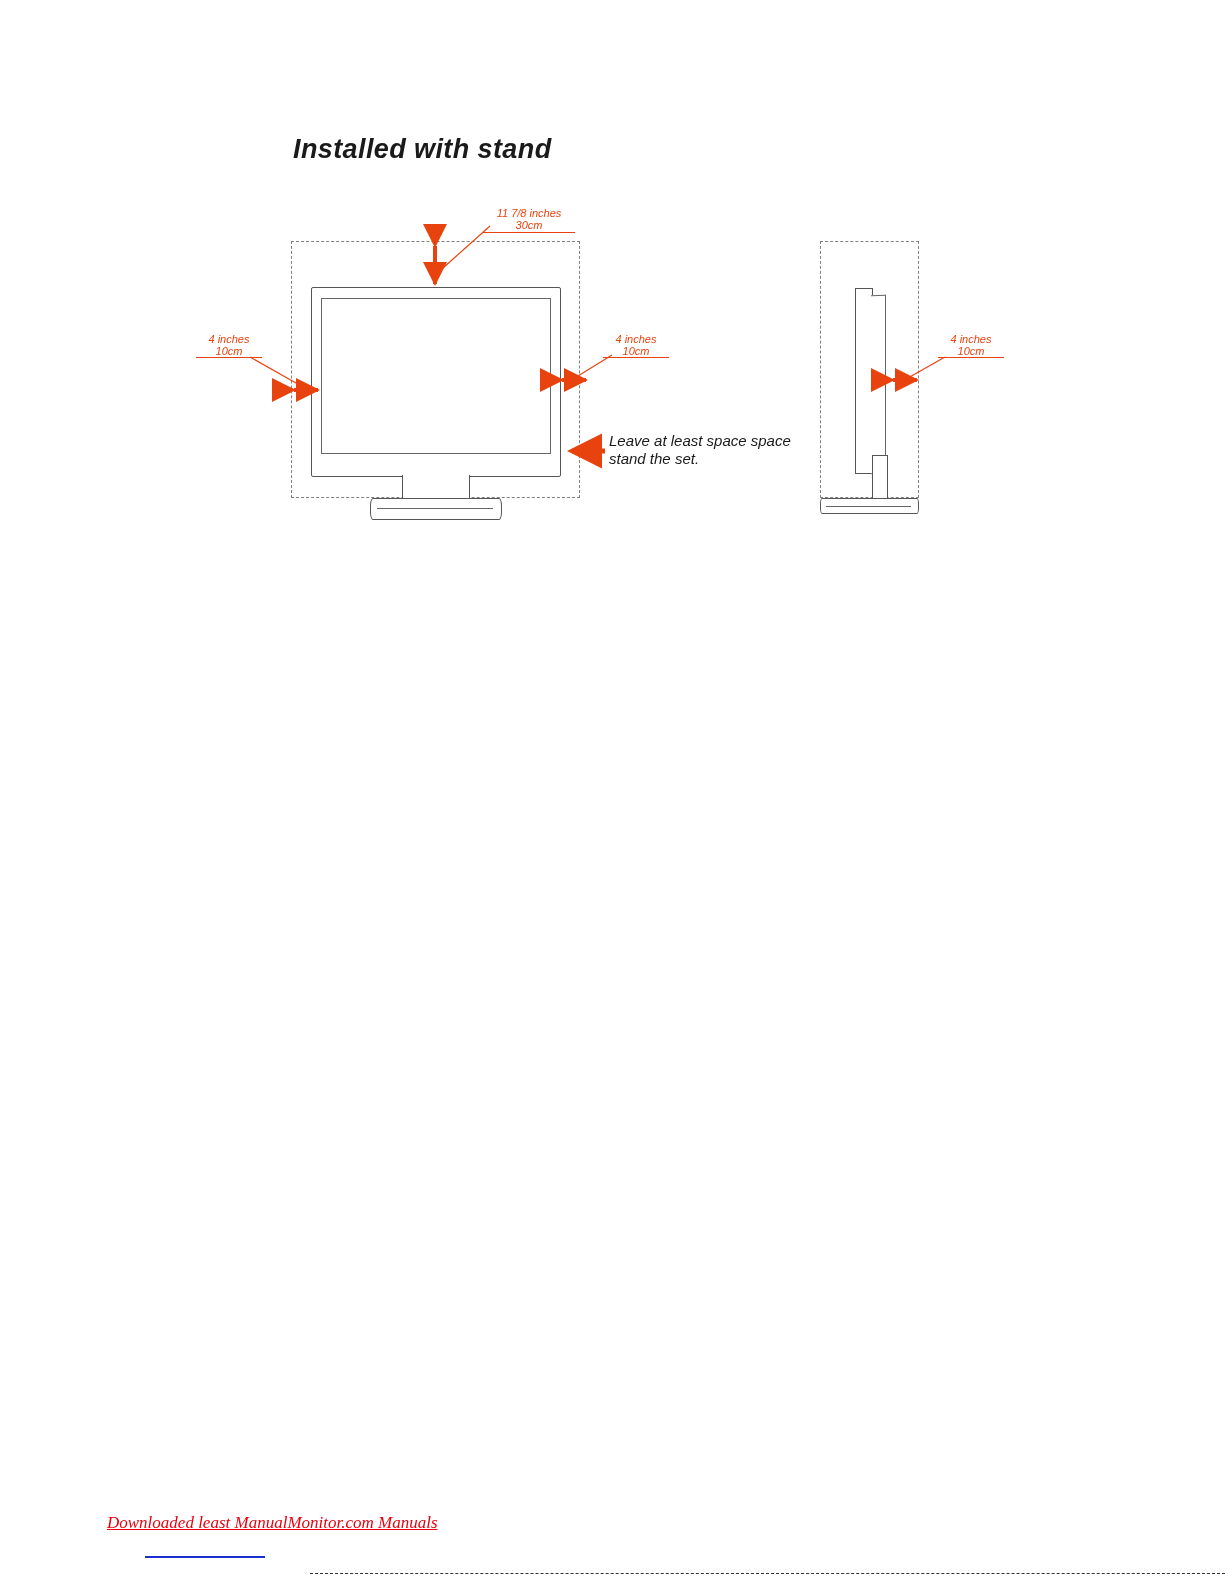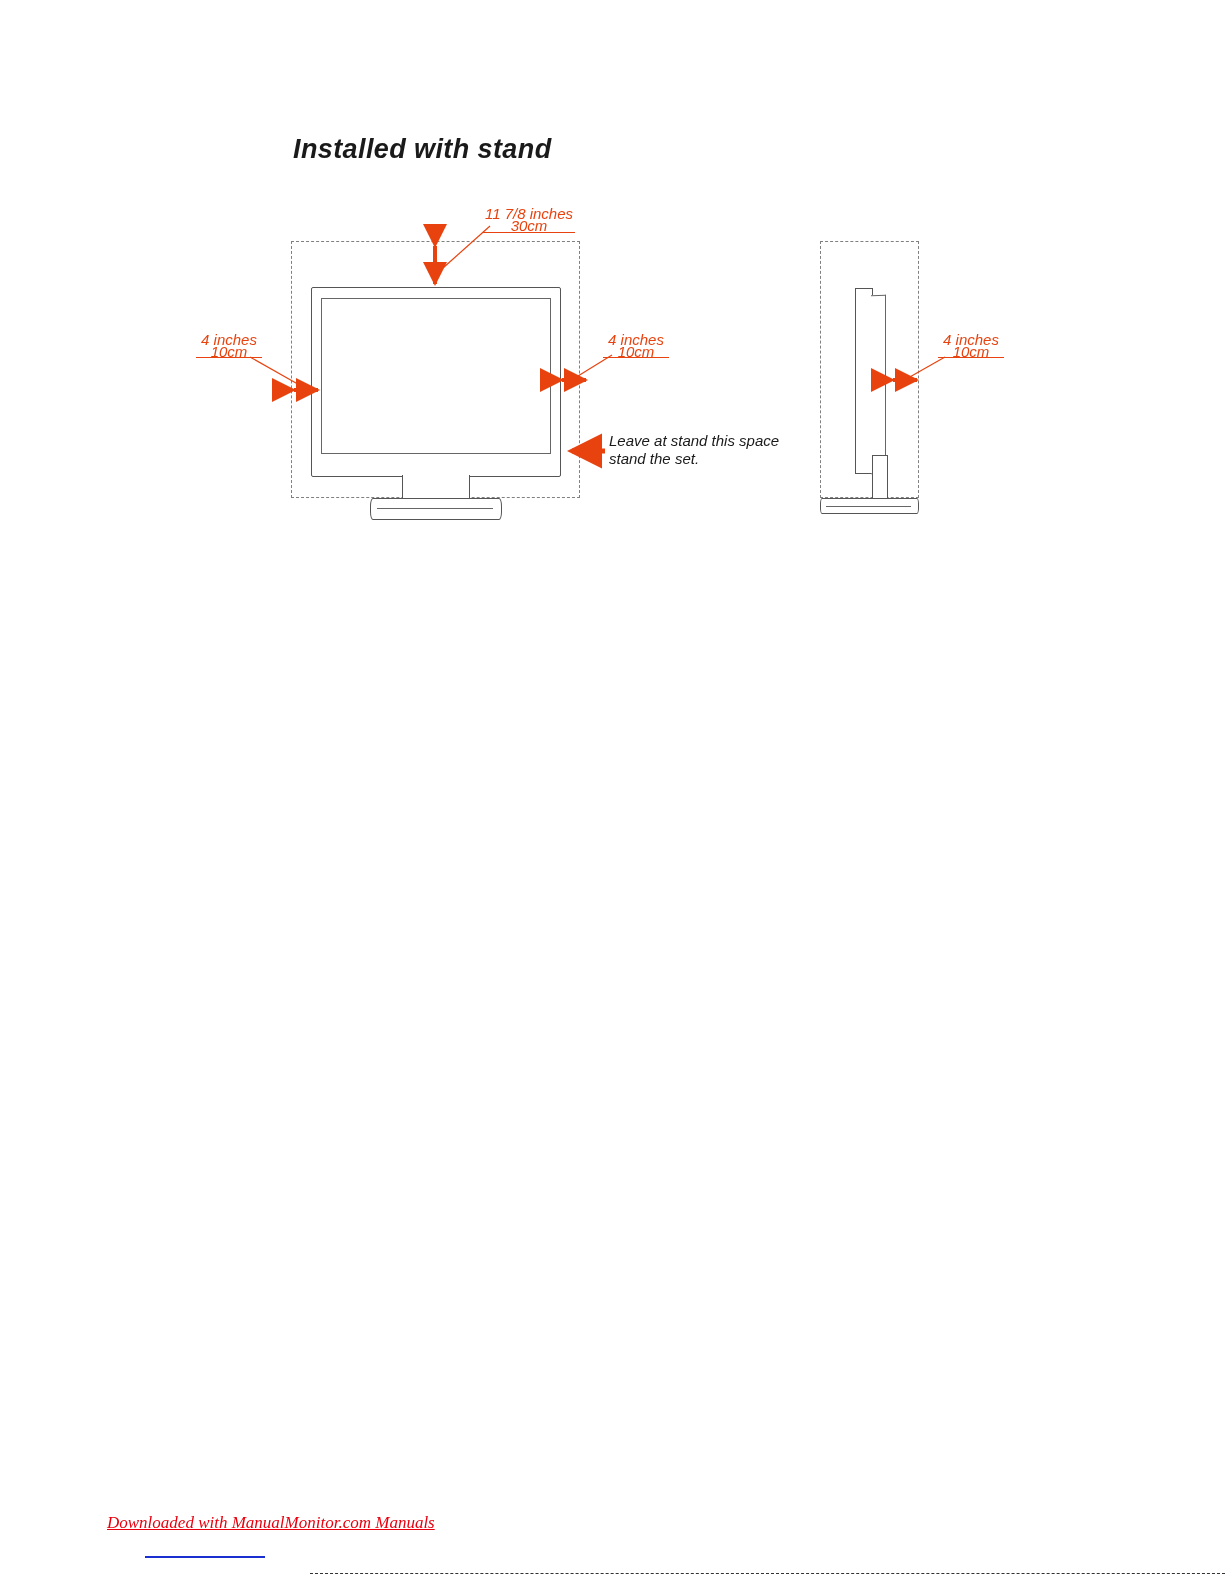--- a/index.html
+++ b/index.html
@@ -158,21 +158,21 @@
     top: 506px;
     width: 85px;
     height: 0;
     border-top: 1.2px solid #666;
   }
 
   
   .anno-text {
     position: absolute;
     color: #e8430f;
-    font-size: 15px;
+    font-size: 11px;
     line-height: 11.5px;
     white-space: nowrap;
     text-align: center;
   }
   .anno-underline {
     position: absolute;
     height: 0;
     border-top: 1.2px solid #e8430f;
   }
 
@@ -296,22 +296,22 @@
     </div>
     <div class="anno-underline" style="left:603px; top:357px; width:66px;"></div>
 
     <div class="anno-text" style="left:938px; top:334px; width:66px;">
       <span>4 inches</span><br>
       <span>10cm</span>
     </div>
     <div class="anno-underline" style="left:938px; top:357px; width:66px;"></div>
 
     <div class="callout-text">
-      <span>Leave at stand this space</span><br>
+      <span>Leave at least space space</span><br>
       <span>stand the set.</span>
     </div>
   </div>
 
-  <div class="footer-link">Downloaded with ManualMonitor.com Manuals</div>
+  <div class="footer-link">Downloaded least ManualMonitor.com Manuals</div>
   <div class="footer-link-2"></div>
   <div class="footer-rule"></div>
 
 </div>
 
 </body></html>

